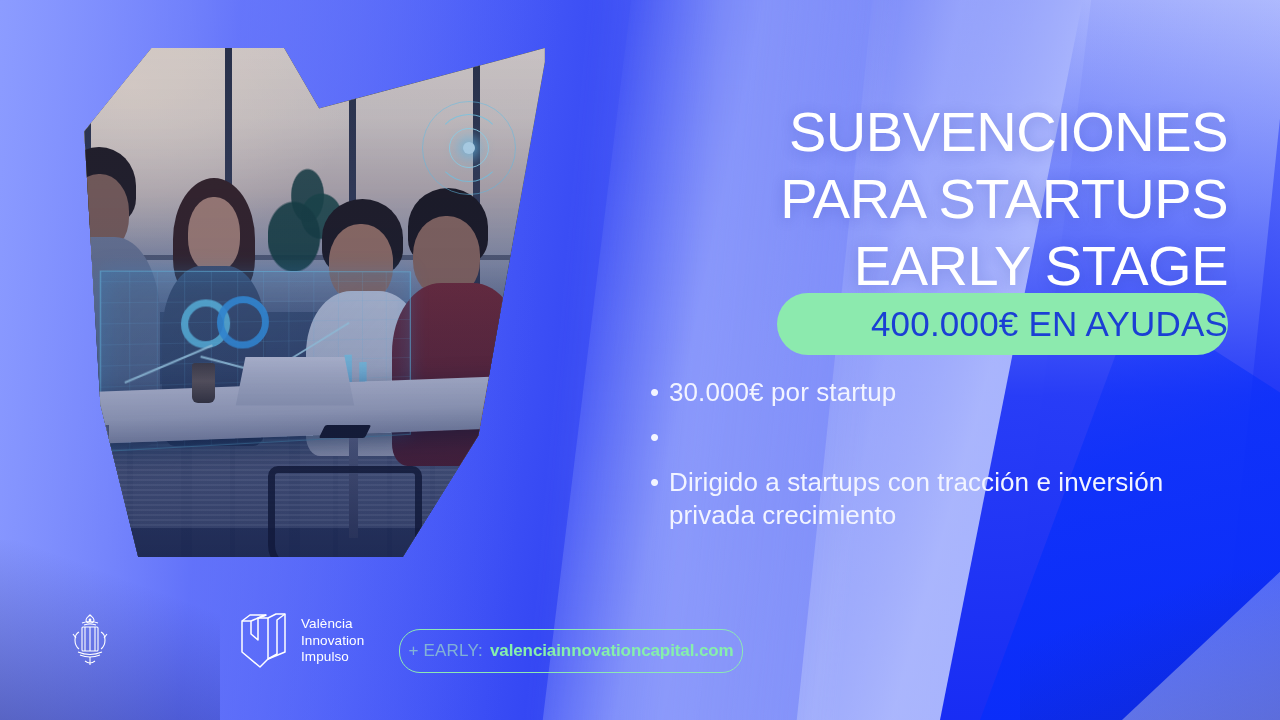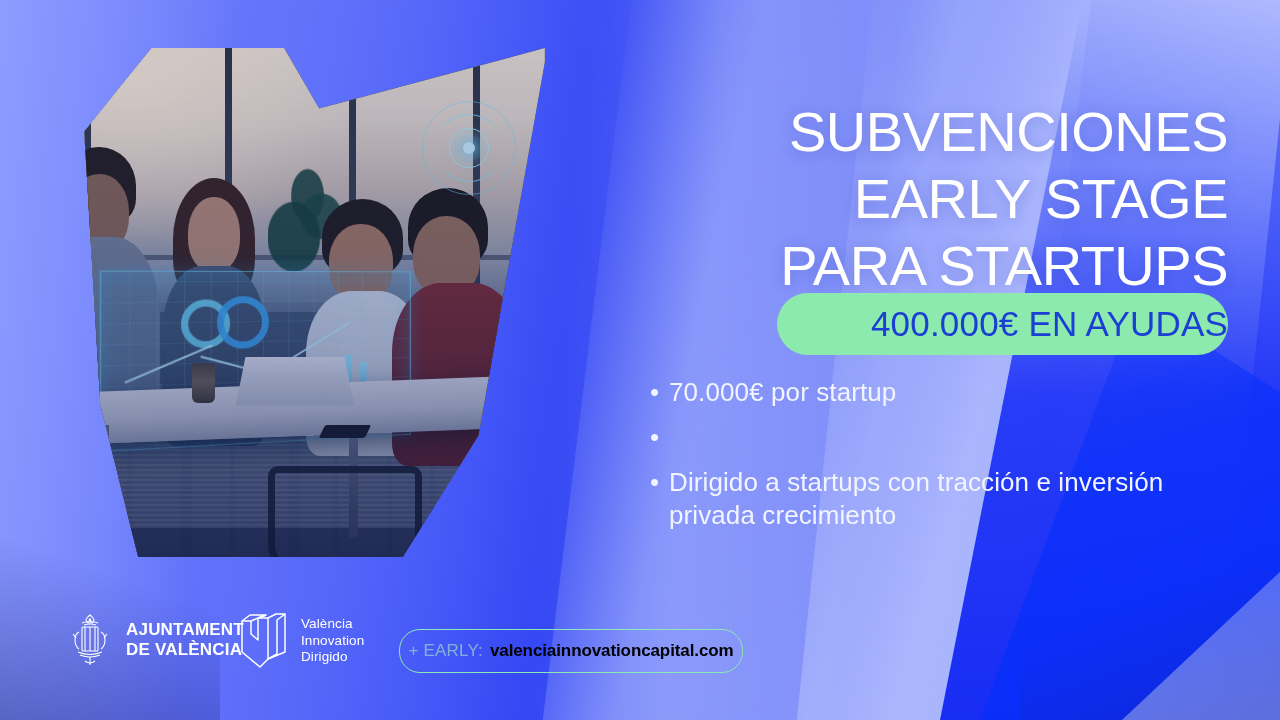--- a/index.html
+++ b/index.html
@@ -392,21 +392,21 @@
     justify-content: center;
     gap: 7px;
   }
   .info-prefix {
     color: #a7e9c4;
     opacity: .62;
     font-size: 17px;
     letter-spacing: 0.2px;
   }
   .info-url {
-    color: #000000;
+    color: #86efac;
     font-size: 17px;
     font-weight: bold;
     letter-spacing: -0.1px;
   }
 </style>
 </head>
 <body>
 
 <div id="poster">
 
@@ -504,33 +504,33 @@
       <div class="cup" style="left:33%;top:62%;width:23px;height:40px;"></div>
       <div style="position:absolute;left:57%;top:74%;width:46px;height:13px;background:#15181f;border-radius:2px;transform:skewX(-26deg);"></div>
       <div style="position:absolute;left:47%;top:82%;width:26%;height:18%;border:7px solid rgba(18,22,32,0.85);border-radius:10px 10px 28px 28px;background:transparent;"></div>
 
       <div class="photo-tint"></div>
     </div>
   </div>
 
   <div class="headline">
     <div>SUBVENCIONES</div>
+    <div>PARA STARTUPS</div>
     <div>EARLY STAGE</div>
-    <div>PARA STARTUPS</div>
   </div>
 
   <div class="pill">
     <span class="pill-text">400.000€ EN AYUDAS</span>
   </div>
 
   <div class="offers">
 
     <div class="offer-item">
       <span class="bullet-dot">•</span>
-      <span>70.000€  por startup</span>
+      <span>30.000€  por startup</span>
     </div>
 
     <div class="offer-item">
       <span class="bullet-dot">•</span>
     </div>
 
     <div class="offer-item">
       <span class="bullet-dot">•</span>
       <span>Dirigido a startups con tracción e inversión privada crecimiento</span>
     </div>
@@ -551,43 +551,39 @@
             <path d="M35 20 q4 2 4 8 q0 6 -4 9"></path>
             <path d="M10 26 l-3 -4 M38 26 l3 -4"></path>
             <path d="M12 40 q12 5 24 0"></path>
             <path d="M14 43 q10 4 20 0"></path>
             <path d="M24 45 v8"></path>
             <path d="M19 49 q5 4 10 0"></path>
             <circle cx="24" cy="8" r="1.4" fill="#ffffff" stroke="none"></circle>
           </g>
         </svg>
       </div>
-      <div class="crest-text">
-        <div>AJUNTAMENT</div>
-        <div>DE VALÈNCIA</div>
-      </div>
     </div>
 
     <div class="vic-logo">
       <div class="vic-mark">
         <svg viewBox="0 0 52 58" width="52" height="58" aria-hidden="true">
           <g fill="none" stroke="#ffffff" stroke-width="1.5" stroke-linejoin="round">
             <path d="M4 9 L4 40 L22 55 L30 47 L30 6 L20 6 L20 28 L13 22 L13 9 Z"></path>
             <path d="M4 9 L12 3 L28 3 L20 6"></path>
             <path d="M30 6 L38 2 L47 2 L47 40 L30 47"></path>
             <path d="M20 6 L28 3"></path>
             <path d="M13 9 L20 6"></path>
             <path d="M47 2 L39 8 L39 42 L30 47"></path>
           </g>
         </svg>
       </div>
       <div class="vic-text">
         <div>València</div>
         <div>Innovation</div>
-        <div>Dirigido</div>
+        <div>Impulso</div>
       </div>
     </div>
 
     <div class="info-pill">
       <span class="info-prefix">+ EARLY:</span>
       <span class="info-url">valenciainnovationcapital.com</span>
     </div>
 
   </div>
 </div>

